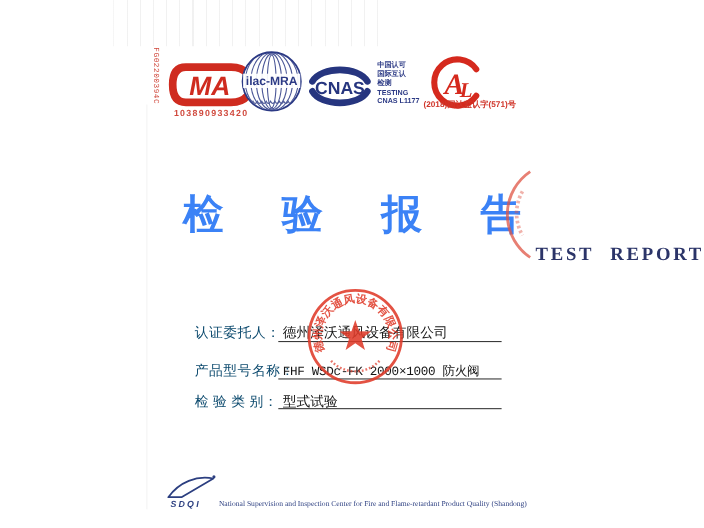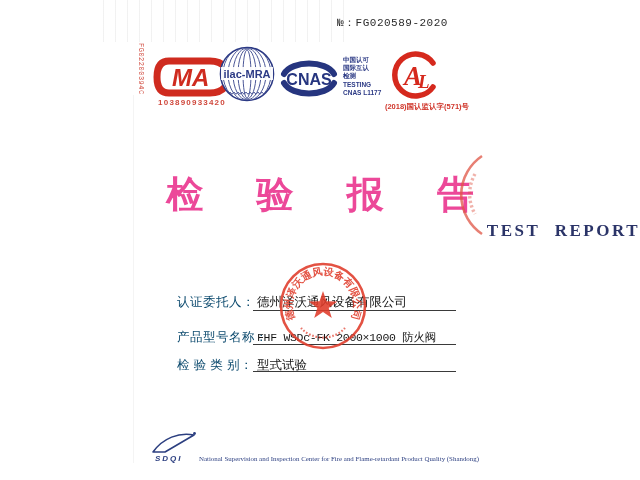--- a/index.html
+++ b/index.html
@@ -32,28 +32,28 @@
   }
   .ilac{position:absolute;left:218px;top:45px;width:58px;height:58px;}
   .cnas-logo{position:absolute;left:280px;top:58px;width:58px;height:40px;}
   .cnas-text{
     position:absolute;left:343px;top:56px;width:44px;
     font-family:"Liberation Sans",sans-serif;font-size:6.5px;line-height:8.2px;
     color:#2c3a85;font-weight:bold;white-space:nowrap;
   }
   .cal{position:absolute;left:391px;top:50px;width:50px;height:50px;}
   .cal-caption{
-    position:absolute;left:372px;top:102px;width:110px;text-align:center;
+    position:absolute;left:372px;top:90px;width:110px;text-align:center;
     font-family:"Liberation Sans",sans-serif;font-size:7.5px;font-weight:bold;
     color:#d0352a;white-space:nowrap;
   }
   
   .title-zh{
     position:absolute;left:0;right:0;top:170px;text-align:center;
-    font-size:37px;font-weight:bold;color:#ec4899;
+    font-size:37px;font-weight:bold;color:#3b82f6;
     letter-spacing:22px;text-indent:22px;white-space:nowrap;
   }
   .title-en{
     position:absolute;left:0;right:0;top:221px;text-align:right;
     font-family:"Liberation Serif",serif;font-size:17px;font-weight:bold;color:#2b3468;
     letter-spacing:2.5px;word-spacing:8px;white-space:nowrap;
   }
   
   .form-label{
     position:absolute;left:177px;width:78px;font-size:12.5px;color:#0c4a6e;
@@ -80,23 +80,20 @@
   }
 </style>
 </head>
 <body>
 
 <div id="page">
 
   <div class="top-stripes"></div>
   <div class="crease"></div>
 
-  <div class="report-no">
-    <span>№：</span><span>FG020589-2020</span>
-  </div>
 
   <div class="vert-code">FG02200394C</div>
 
   <svg class="cma" viewBox="0 0 78 42">
     <path d="M 73,11 Q 68,5 58,5 H 17 Q 5,5 5,21 Q 5,37 17,37 H 58 Q 68,37 73,31" fill="none" stroke="#cf2b1f" stroke-width="7" stroke-linecap="round"></path>
     <text x="20" y="30" font-family="Liberation Sans, sans-serif" font-weight="bold" font-style="italic" font-size="24" fill="#cf2b1f">MA</text>
   </svg>
   <div class="cma-number">103890933420</div>
 
   <svg class="ilac" viewBox="0 0 58 58">

